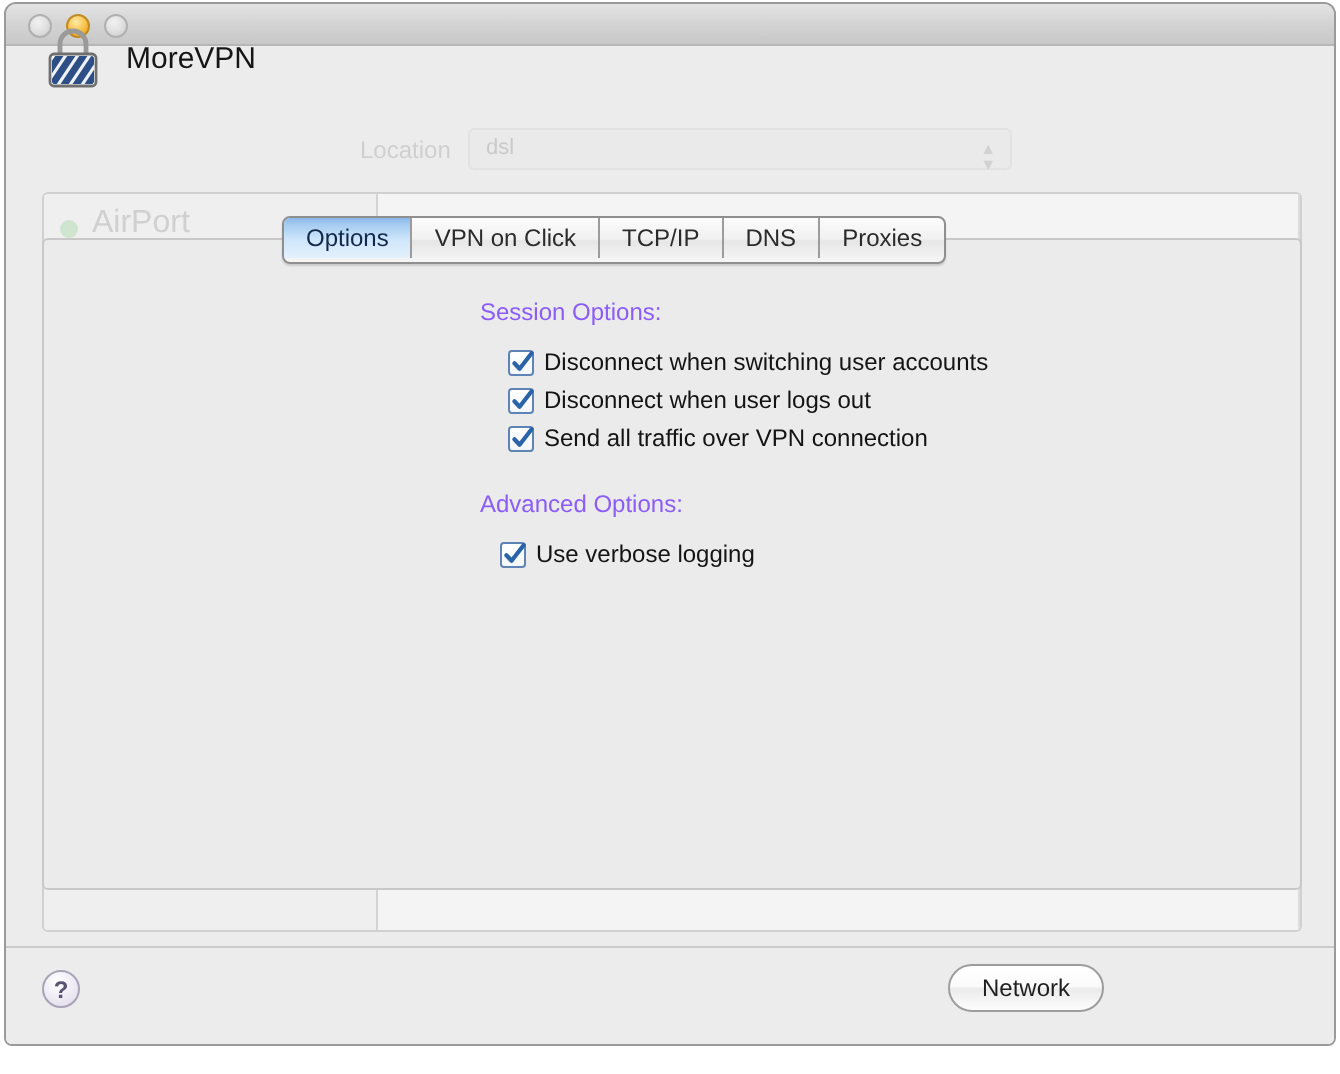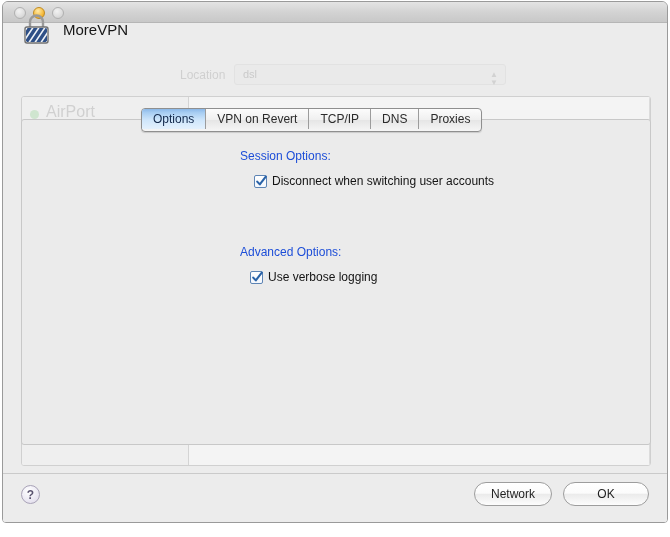--- a/index.html
+++ b/index.html
@@ -398,21 +398,21 @@
     background: #ebebeb;
     border: 1px solid #c8c8c8;
     border-radius: 3px;
     box-sizing: border-box;
     z-index: 2;
   }
 
   .opt-group-title {
     position: absolute;
     font-size: 12px;
-    color: #1d4ed8;
+    color: #8b5cf6;
     white-space: nowrap;
     text-align: center;
   }
   .opt-row {
     position: absolute;
     display: flex;
     align-items: flex-end;
     white-space: nowrap;
   }
   .cb {
@@ -654,54 +654,69 @@
           <g clip-path="url(#lockclip)">
             <rect x="5" y="16" width="21" height="14" fill="#eef2f7"></rect>
             <path d="M-2 32 L10 14 M4 32 L16 14 M10 32 L22 14 M16 32 L28 14 M22 32 L34 14" stroke="#2e4f86" stroke-width="3.4"></path>
           </g>
         </svg>
         <span class="vpn-name">MoreVPN</span>
       </div>
 
       <div class="sheet-tabbar">
         <div class="tab active">Options</div>
-        <div class="tab">VPN on Revert</div>
+        <div class="tab">VPN on Click</div>
         <div class="tab">TCP/IP</div>
         <div class="tab">DNS</div>
         <div class="tab">Proxies</div>
       </div>
 
       <div class="sheet-panel">
 
         <div class="opt-group-title" style="left:218px; top:29px;">Session Options:</div>
 
         <div class="opt-row" style="left:232px; top:54px;">
           <span class="cb">
             <svg viewBox="0 0 13 13">
                 <path d="M2.2 6.6 L4.8 9.4 L10.8 1.6" fill="none" stroke="#2a63a8" stroke-width="2.1" stroke-linecap="round" stroke-linejoin="round"></path>
               </svg>
           </span>
           <span class="opt-label">Disconnect when switching user accounts</span>
         </div>
 
-
+        <div class="opt-row" style="left:232px; top:73px;">
+          <span class="cb">
+            <svg viewBox="0 0 13 13">
+                <path d="M2.2 6.6 L4.8 9.4 L10.8 1.6" fill="none" stroke="#2a63a8" stroke-width="2.1" stroke-linecap="round" stroke-linejoin="round"></path>
+              </svg>
+          </span>
+          <span class="opt-label">Disconnect when user logs out</span>
+        </div>
+
+        <div class="opt-row" style="left:232px; top:92px;">
+          <span class="cb">
+            <svg viewBox="0 0 13 13">
+                <path d="M2.2 6.6 L4.8 9.4 L10.8 1.6" fill="none" stroke="#2a63a8" stroke-width="2.1" stroke-linecap="round" stroke-linejoin="round"></path>
+              </svg>
+          </span>
+          <span class="opt-label">Send all traffic over VPN connection</span>
+        </div>
 
         <div class="opt-group-title" style="left:218px; top:125px;">Advanced Options:</div>
 
         <div class="opt-row" style="left:228px; top:150px;">
           <span class="cb">
             <svg viewBox="0 0 13 13">
                 <path d="M2.2 6.6 L4.8 9.4 L10.8 1.6" fill="none" stroke="#2a63a8" stroke-width="2.1" stroke-linecap="round" stroke-linejoin="round"></path>
               </svg>
           </span>
           <span class="opt-label">Use verbose logging</span>
         </div>
       </div>
     </div>
 
     <div class="bottombar">
       <div class="helpbtn">?</div>
       <div class="pushbtn btn-cancel">Network</div>
-      <div class="pushbtn btn-ok">OK</div>
     </div>
 
   </div>
 </div>
 
 </body></html>

